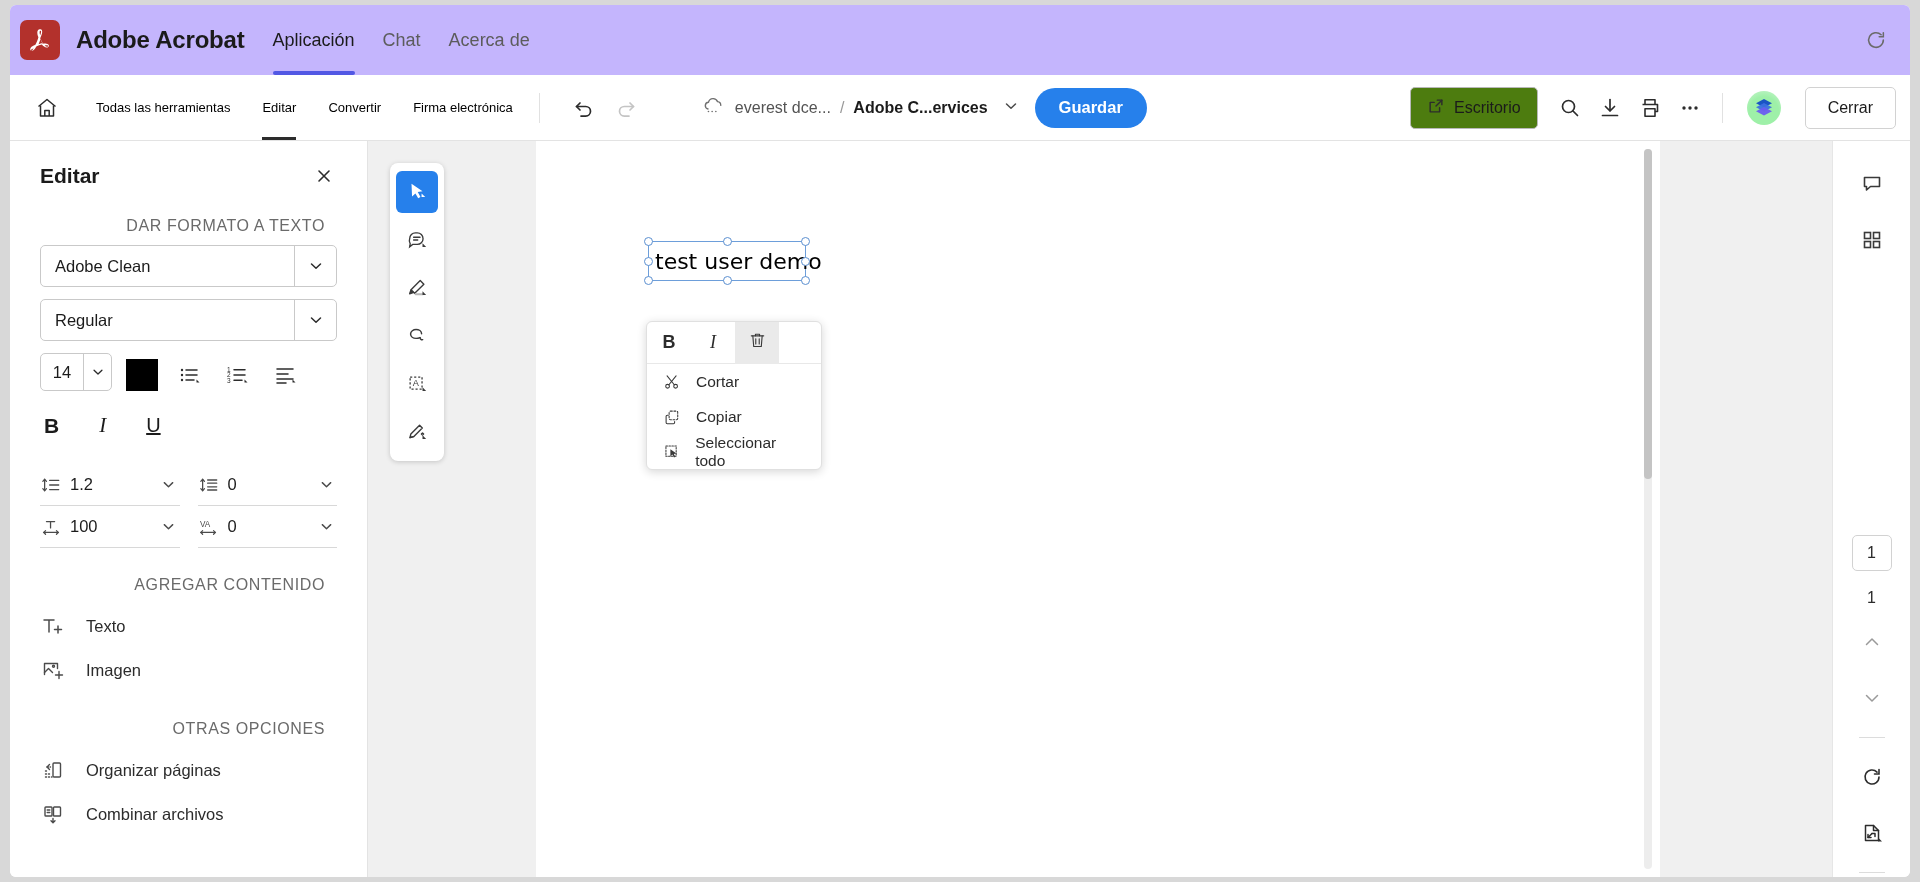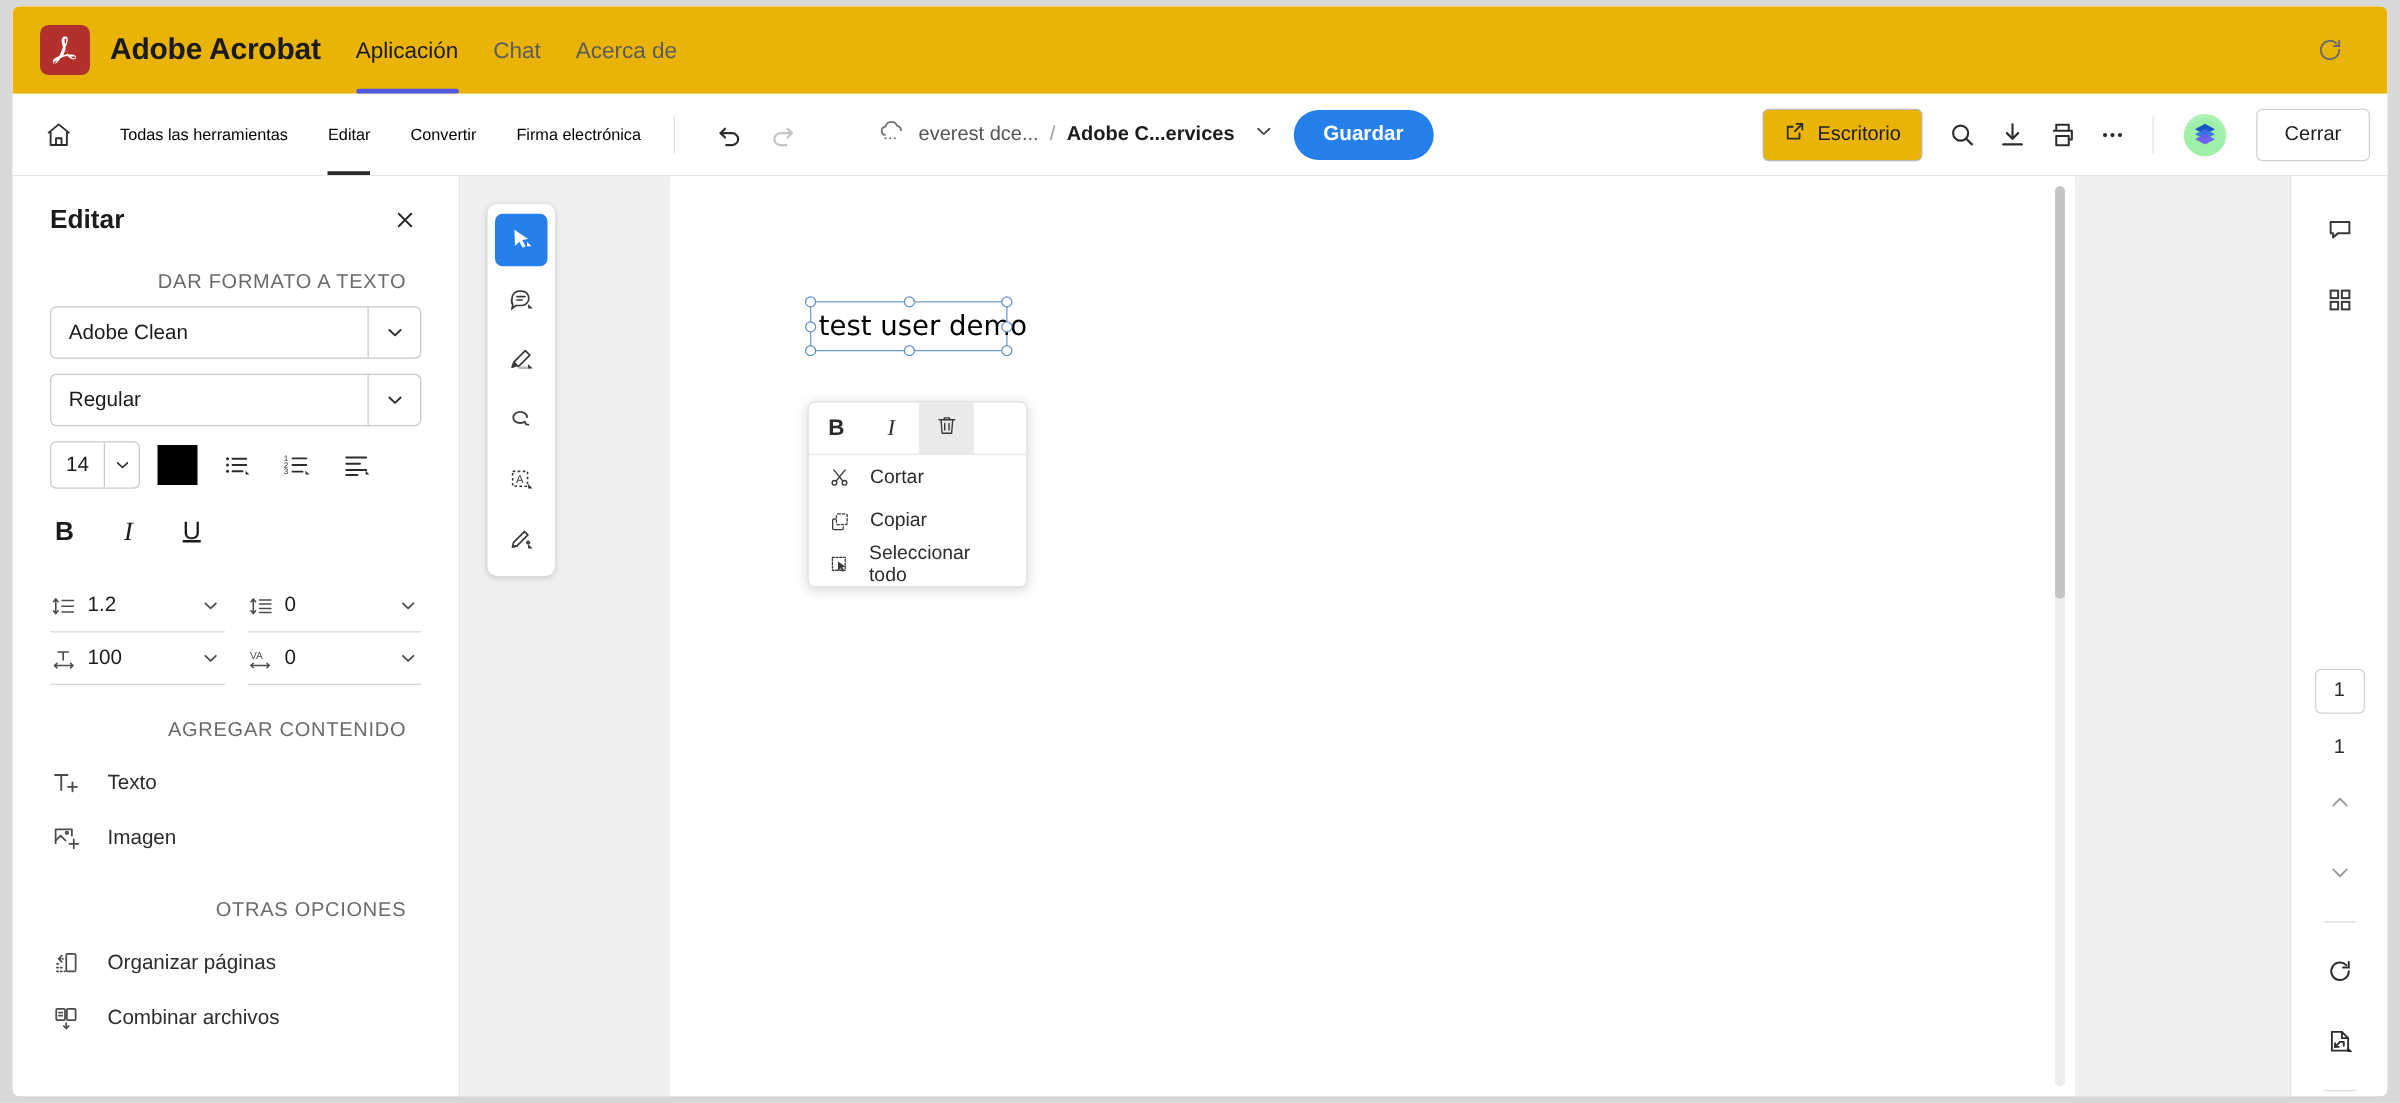--- a/index.html
+++ b/index.html
@@ -15,23 +15,23 @@
     width: 1900px; height: 872px;
     background: #fff;
     border-radius: 6px;
     overflow: hidden;
     display: flex; flex-direction: column;
   }
 
   
   .appbar {
     height: 70px; min-height: 70px;
-    background: #eab308;
+    background: #c4b5fd;
     display: flex; align-items: center;
-    padding: 0 22px;
+    padding: 0 10px;
     position: relative;
   }
   .acro-logo {
     width: 40px; height: 40px; border-radius: 7px;
     background: #b3312c;
     display: flex; align-items: center; justify-content: center;
     margin-right: 16px;
   }
   .acro-logo svg { display:block; }
   .app-title {
@@ -92,21 +92,21 @@
     height: 40px; padding: 0 24px;
     font-size: 16.5px; font-weight: bold;
     font-family: "Liberation Sans", sans-serif;
     cursor:pointer;
   }
   .toolbar-right { margin-left:auto; display:flex; align-items:center; gap: 4px; }
   .btn-outline {
     display:flex; align-items:center; gap: 9px;
     height: 42px; padding: 0 16px;
     border: 1px solid #b9b9b9; border-radius: 5px;
-    background:#eab308; color:#1b1b1b; font-size:16px;
+    background:#4d7c0f; color:#1b1b1b; font-size:16px;
     font-family:"Liberation Sans", sans-serif; cursor:pointer;
   }
   .btn-close {
     height: 42px; padding: 0 22px;
     border: 1px solid #d2d2d2; border-radius: 5px;
     background:#fff; color:#1b1b1b; font-size:16px;
     font-family:"Liberation Sans", sans-serif; cursor:pointer;
     margin-left: 10px;
   }
   .avatar-chip {
@@ -138,21 +138,21 @@
   .sel-box {
     height: 42px; border: 1px solid #c9c9c9; border-radius: 5px;
     display:flex; align-items:center; margin-bottom: 12px;
     background:#fff; cursor:pointer;
   }
   .sel-box .val { flex:1; padding: 0 14px; font-size:16.5px; color:#1b1b1b; }
   .sel-box .arrow {
     width: 42px; height: 100%; border-left:1px solid #c9c9c9;
     display:flex; align-items:center; justify-content:center;
   }
-  .fontrow { display:flex; align-items:center; gap: 14px; margin-top: 10px; }
+  .fontrow { display:flex; align-items:flex-end; gap: 14px; margin-top: 10px; }
   .size-box {
     width: 72px; height: 38px; border:1px solid #c9c9c9; border-radius:5px;
     display:flex; align-items:center; cursor:pointer; overflow:hidden;
   }
   .size-box .val { flex:1; text-align:center; font-size:16.5px; color:#1b1b1b;}
   .size-box .arrow { width:28px;height:100%;border-left:1px solid #c9c9c9;display:flex;align-items:center;justify-content:center;}
   .color-swatch { width: 32px; height: 32px; background:#000; cursor:pointer; }
   .listicon { width:34px;height:32px;display:flex;align-items:center;justify-content:center;cursor:pointer;}
   .bi-row { display:flex; align-items:center; gap: 40px; margin-top: 22px; padding-left: 4px;}
   .bi-btn {

